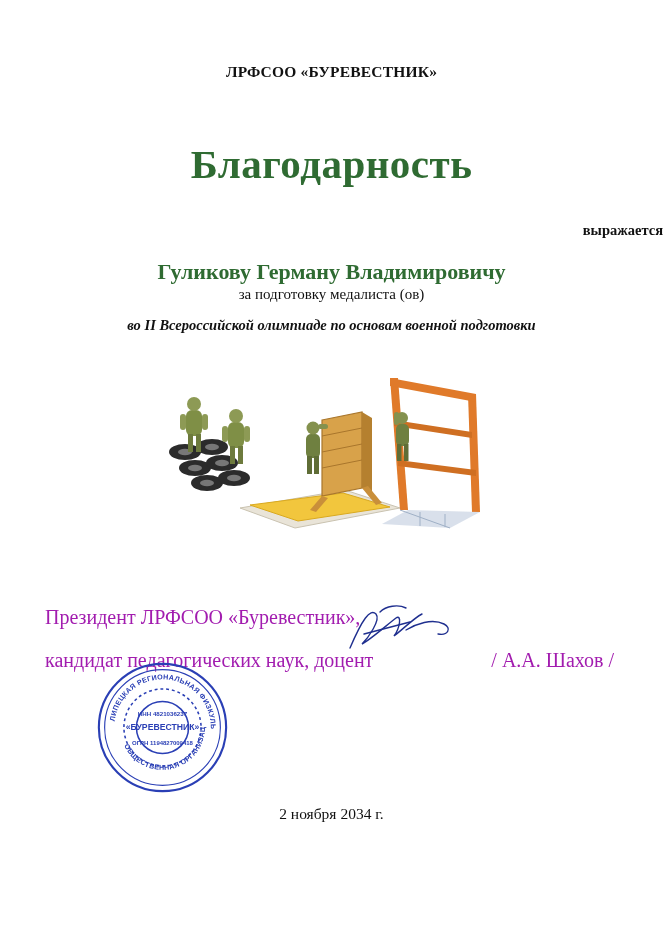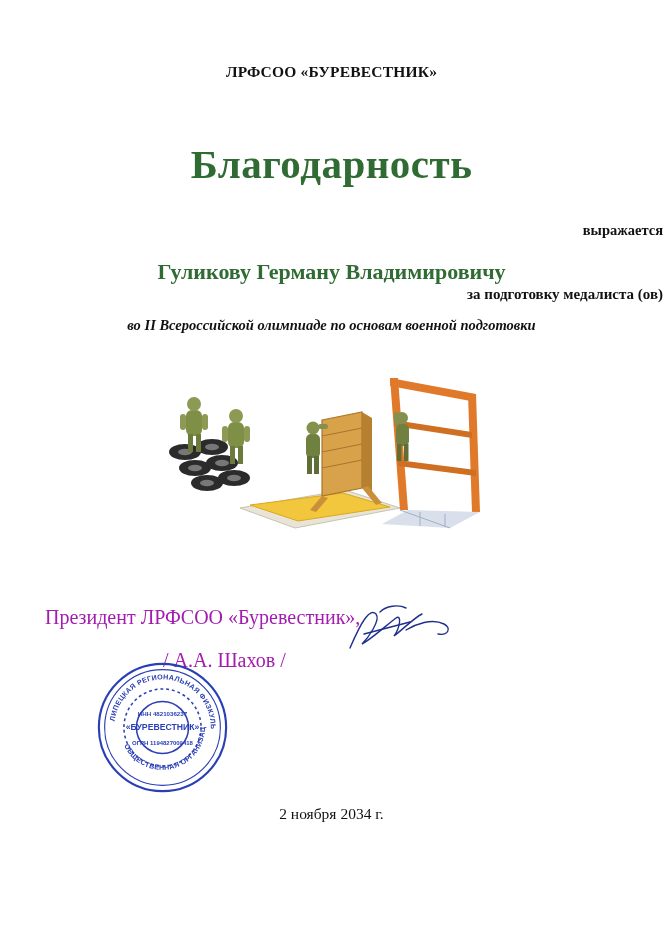--- a/index.html
+++ b/index.html
@@ -69,23 +69,23 @@
     font-weight: bold;
     color: #2f6b32;
     margin-top: 6px;
   }
 
   .reason {
     position: absolute;
     top: 286px;
     left: 0;
     width: 663px;
-    text-align: right;
+    text-align: center;
     font-size: 15px;
-    font-weight: bold;
+    font-weight: normal;
     color: #111;
   }
 
   .event {
     position: absolute;
     top: 317px;
     left: 0;
     width: 663px;
     text-align: center;
     font-size: 14.5px;
@@ -242,20 +242,21 @@
       <circle cx="252" cy="58" r="6" fill="#84914e"></circle>
       <rect x="247" y="84" width="4.5" height="17" fill="#5f6d36"></rect>
       <rect x="254" y="84" width="4.5" height="17" fill="#5f6d36"></rect>
       <rect x="244" y="52" width="5" height="13" rx="2.5" fill="#84914e"></rect>
     </g>
   </svg>
 
   <div class="sign-block">
     <span class="sign-line-1">Президент ЛРФСОО «Буревестник»,</span>
     <span class="sign-line-2">
+      <span class="sign-role-2">кандидат педагогических наук, доцент</span>
       <span class="sign-gap"></span>
       <span class="sign-name">/ А.А. Шахов /</span>
     </span>
   </div>
 
   <svg class="signature-svg" viewBox="0 0 130 60">
     <g fill="none" stroke="#1f2f8f" stroke-width="1.4" stroke-linecap="round">
       <path d="M10 48 C 22 20, 30 8, 36 14 C 41 20, 28 38, 22 44 C 30 40, 48 24, 56 18 C 62 14, 60 28, 54 36 C 62 30, 74 18, 82 14"></path>
       <path d="M40 12 C 46 6, 58 4, 66 8"></path>
       <path d="M66 30 C 76 24, 92 18, 104 24 C 112 28, 108 36, 98 34"></path>

